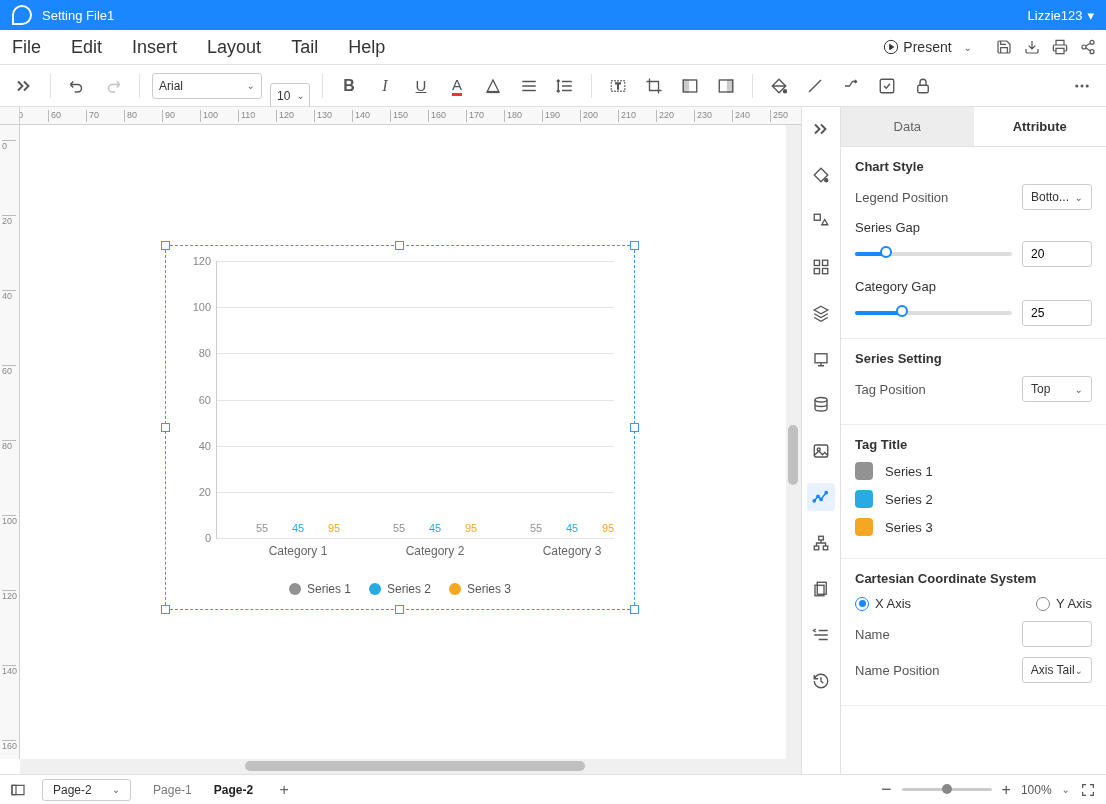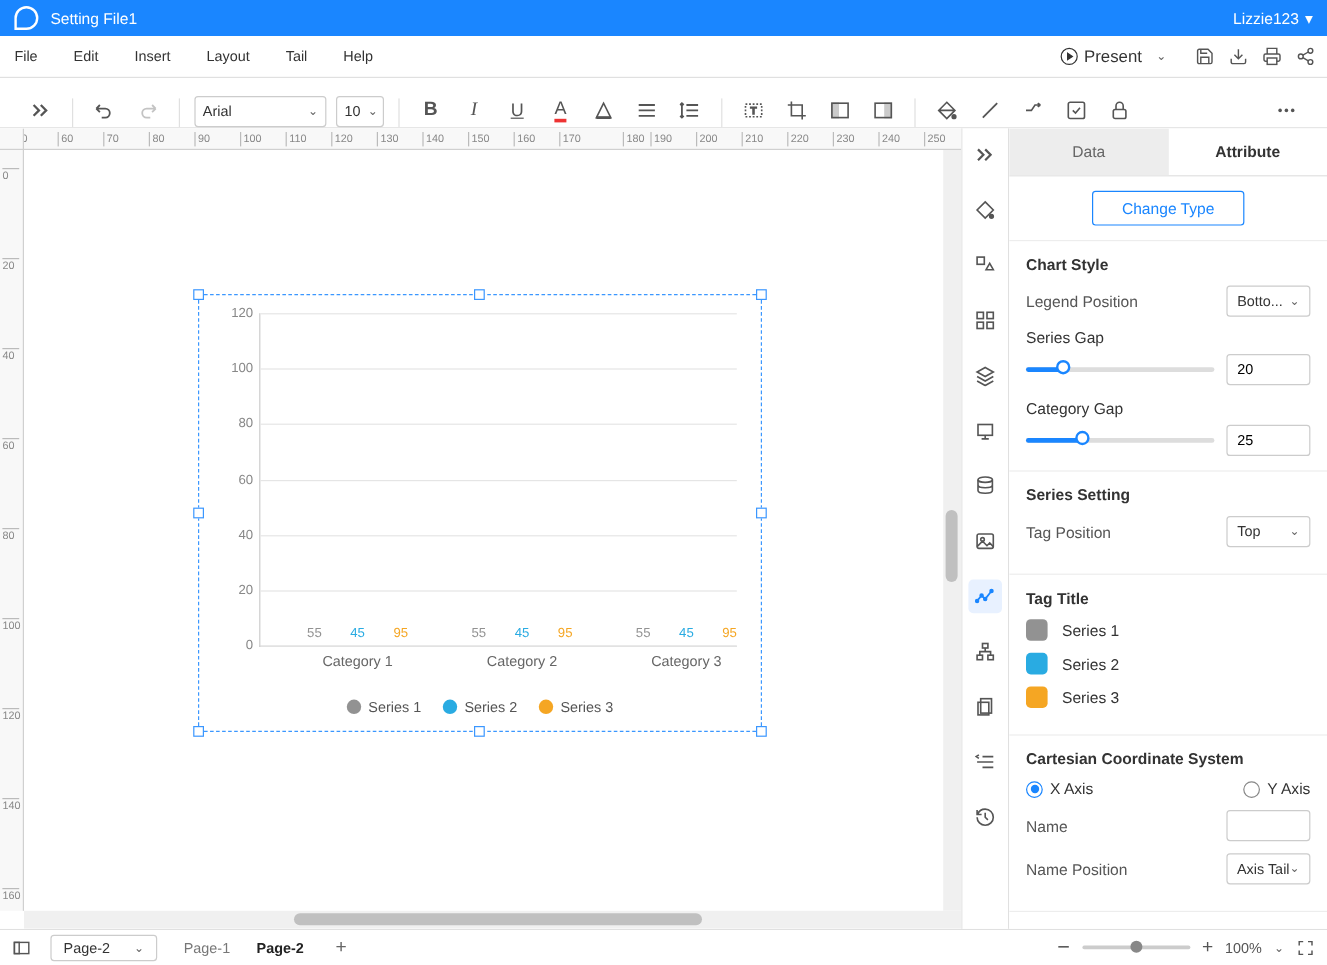--- a/index.html
+++ b/index.html
@@ -8,28 +8,28 @@
 
 .titlebar { background: #1a86ff; height: 30px; display: flex; align-items: center; justify-content: space-between; padding: 0 12px; color: #fff; }
 .titlebar-left { display: flex; align-items: center; gap: 10px; }
 .logo-d { width: 20px; height: 20px; border: 2px solid #fff; border-radius: 50% 50% 50% 0; display: flex; align-items: center; justify-content: center; font-weight: bold; font-size: 11px; }
 .titlebar .file-title { font-size: 13px; }
 .titlebar-right { display: flex; align-items: center; gap: 5px; font-size: 13px; }
 
 
 .menubar { height: 35px; display: flex; align-items: center; justify-content: space-between; border-bottom: 1px solid #e0e0e0; padding: 0 10px; }
 .menus { display: flex; gap: 30px; padding-left: 2px; }
-.menus span { cursor: pointer; font-size: 12px; }
+.menus span { cursor: pointer; font-size: 18px; }
 .menu-right { display: flex; align-items: center; gap: 12px; }
 .present-btn { display: flex; align-items: center; gap: 4px; font-size: 14px; cursor: pointer; }
 .chev-down { font-size: 10px; color: #666; }
 .mini-icon { width: 16px; height: 16px; color: #555; cursor: pointer; }
 
 
-.toolbar { height: 42px; display: flex; align-items: flex-end; gap: 8px; padding: 0 20px; border-bottom: 1px solid #e0e0e0; }
+.toolbar { height: 42px; display: flex; align-items: center; gap: 8px; padding: 0 10px; border-bottom: 1px solid #e0e0e0; }
 .toolbar .tb-sep { width: 1px; height: 24px; background: #e0e0e0; margin: 0 4px; }
 .tb-btn { width: 28px; height: 28px; display: flex; align-items: center; justify-content: center; cursor: pointer; color: #555; border-radius: 3px; }
 .tb-btn svg { width: 18px; height: 18px; }
 .tb-select { height: 26px; border: 1px solid #ccc; border-radius: 3px; display: flex; align-items: center; padding: 0 6px; gap: 6px; font-size: 12px; cursor: pointer; }
 .tb-select.font { width: 110px; justify-content: space-between; }
 .tb-select.size { width: 40px; justify-content: space-between; margin-top: 20px; }
 
 
 .main { display: flex; height: calc(804px - 30px - 35px - 42px - 30px); }
 .canvas-area { flex: 1; position: relative; overflow: hidden; background: #fff; }
@@ -289,21 +289,21 @@
         <div class="tick" style="left: 104px;">80</div>
         <div class="tick" style="left: 142px; text-align: center;">90</div>
         <div class="tick" style="left: 180px;">100</div>
         <div class="tick" style="left: 218px;">110</div>
         <div class="tick" style="left: 256px;">120</div>
         <div class="tick" style="left: 294px;">130</div>
         <div class="tick" style="left: 332px;">140</div>
         <div class="tick" style="left: 370px;">150</div>
         <div class="tick" style="left: 408px;">160</div>
         <div class="tick" style="left: 446px;">170</div>
-        <div class="tick" style="left: 499px;">180</div>
+        <div class="tick" style="left: 484px;">180</div>
         <div class="tick" style="left: 522px;">190</div>
         <div class="tick" style="left: 560px;">200</div>
         <div class="tick" style="left: 598px;">210</div>
         <div class="tick" style="left: 636px;">220</div>
         <div class="tick" style="left: 674px;">230</div>
         <div class="tick" style="left: 712px;">240</div>
         <div class="tick" style="left: 750px;">250</div>
       </div>
     <div class="ruler-v" id="ruler-v">
         <div class="tick" style="top: 15px;">0</div>
@@ -488,23 +488,20 @@
             <path d="M3 12a9 9 0 109-9 9 9 0 00-8.5 6M3 4v5h5M12 7v5l3 3"></path>
           </svg>
         </div>
     </div>
 
     <div class="panel">
       <div class="panel-tabs">
         <div class="panel-tab inactive">Data</div>
         <div class="panel-tab">Attribute</div>
       </div>
-      <div class="panel-section" style="text-align:center">
-        <button class="btn-outline">Change Type</button>
-      </div>
       <div class="panel-section">
         <h4>Chart Style</h4>
         <div class="prop-row">
           <label>Legend Position</label>
           <div class="select-box">
               <span>Botto...</span>
               <span class="chev-down">⌄</span>
             </div>
         </div>
         <div>

